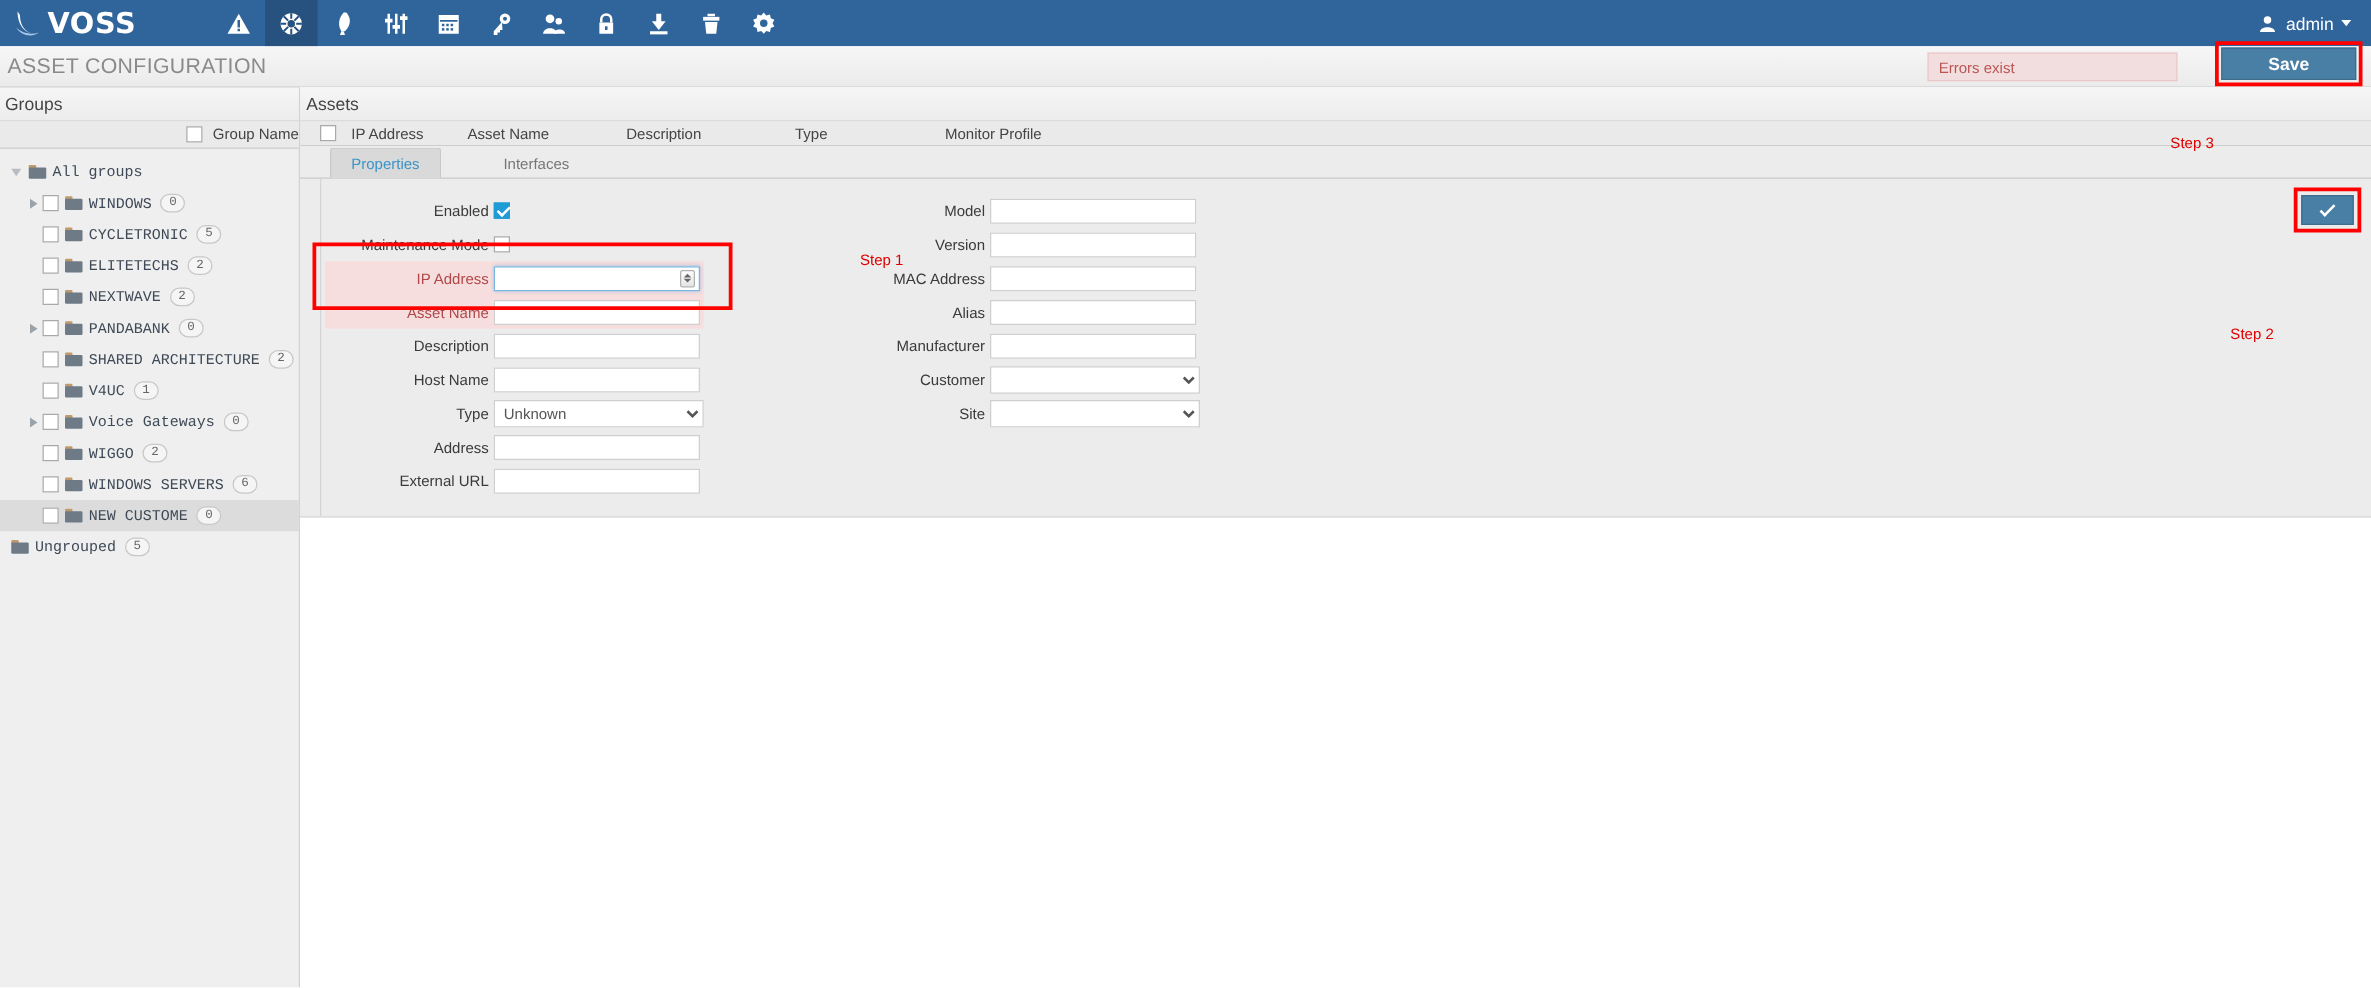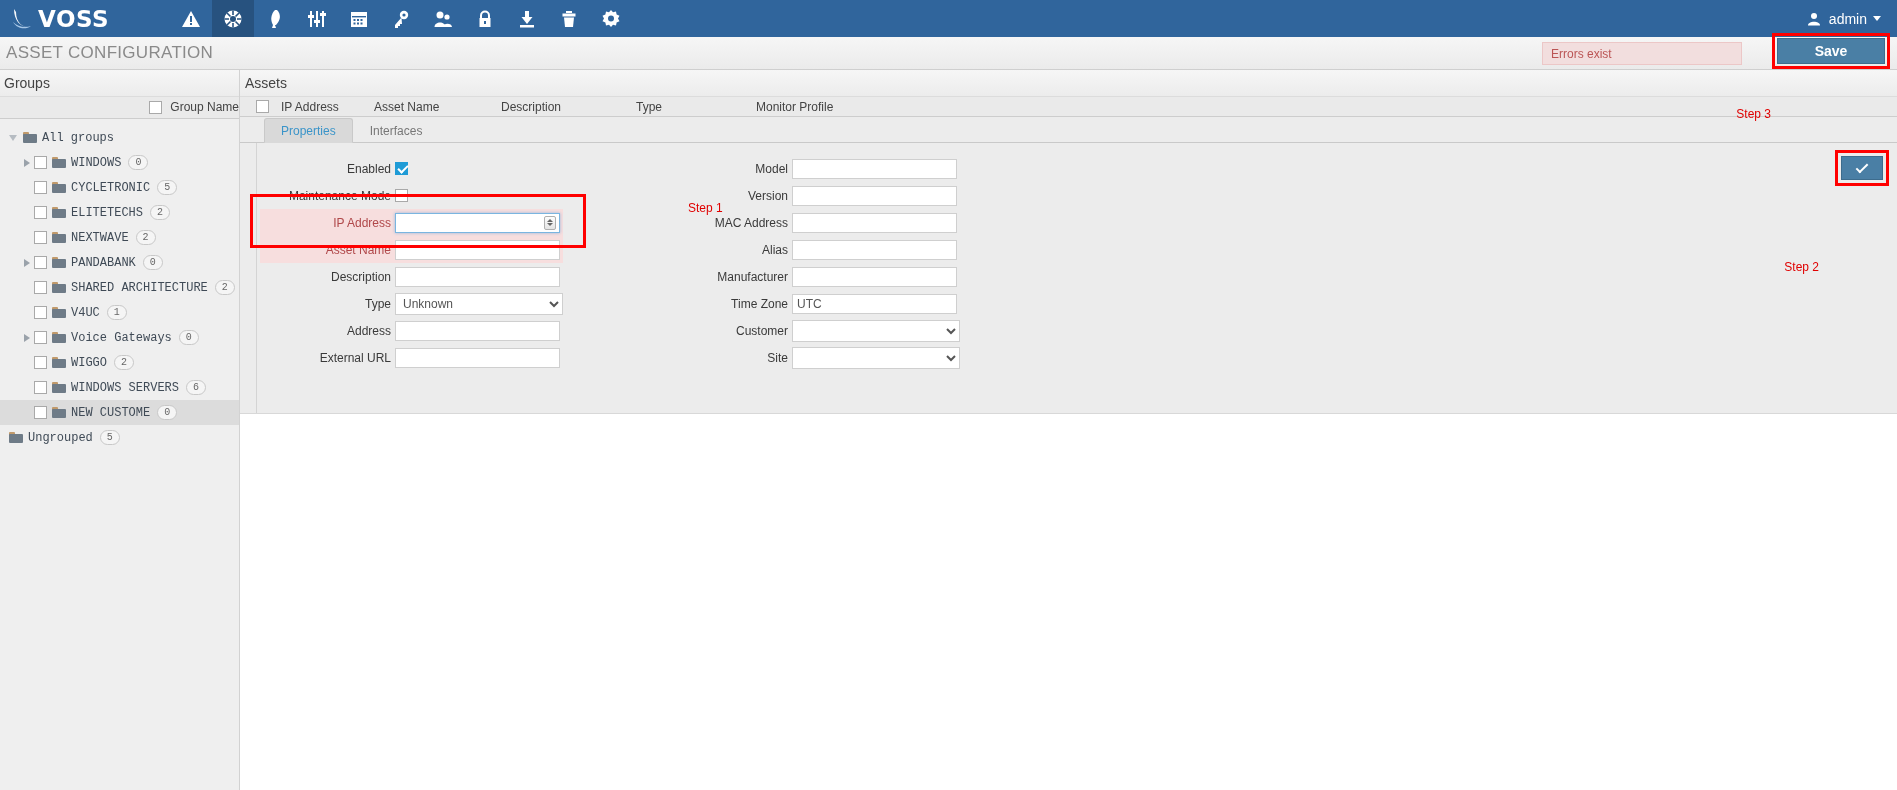--- a/index.html
+++ b/index.html
@@ -253,20 +253,21 @@
     position: relative;
     height: 297px;
   }
   .tabs {
     display: flex;
     align-items: flex-end;
     height: 26px;
     padding-left: 24px;
     border-bottom: 1px solid #c9c9c9;
     background: #ececec;
+    gap: 33px;
   }
   .tab {
     font-size: 12px;
     padding: 5px 16px 4px 16px;
     color: #777;
     cursor: pointer;
     border: 1px solid transparent;
     border-radius: 3px 3px 0 0;
     position: relative; top: 1px;
   }
@@ -699,20 +700,24 @@
           </div>
           <div class="form-row req-bg">
             <span class="flabel req-label">Asset Name</span>
             <input class="fin" type="text" value="" style="">
           </div>
           <div class="form-row">
             <span class="flabel">Description</span>
             <input class="fin" type="text" value="" style="">
           </div>
           <div class="form-row">
+            <span class="flabel">Host Name</span>
+            <input class="fin" type="text" value="" style="">
+          </div>
+          <div class="form-row">
             <span class="flabel">Type</span>
             <select class="fsel">
               <option>Unknown</option>
             </select>
           </div>
           <div class="form-row">
             <span class="flabel">Address</span>
             <input class="fin" type="text" value="" style="">
           </div>
           <div class="form-row">
@@ -736,24 +741,20 @@
           </div>
           <div class="form-row">
             <span class="flabel">Alias</span>
             <input class="fin" type="text" value="" style="">
           </div>
           <div class="form-row">
             <span class="flabel">Manufacturer</span>
             <input class="fin" type="text" value="" style="">
           </div>
           <div class="form-row">
-            <span class="flabel">Time Zone</span>
-            <input class="fin" type="text" value="UTC" style="">
-          </div>
-          <div class="form-row">
             <span class="flabel">Customer</span>
             <select class="fsel">
               <option></option>
             </select>
           </div>
           <div class="form-row">
             <span class="flabel">Site</span>
             <select class="fsel">
               <option></option>
             </select>

